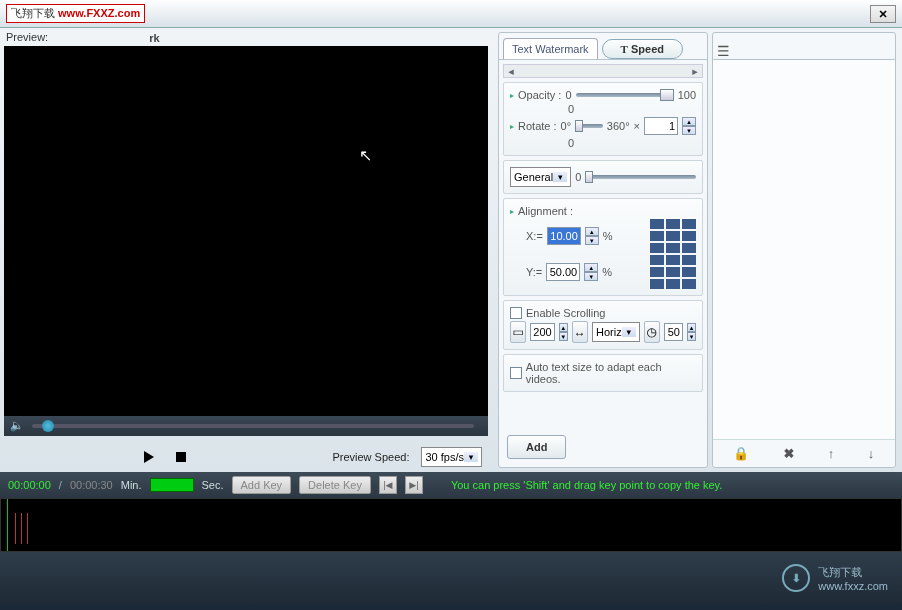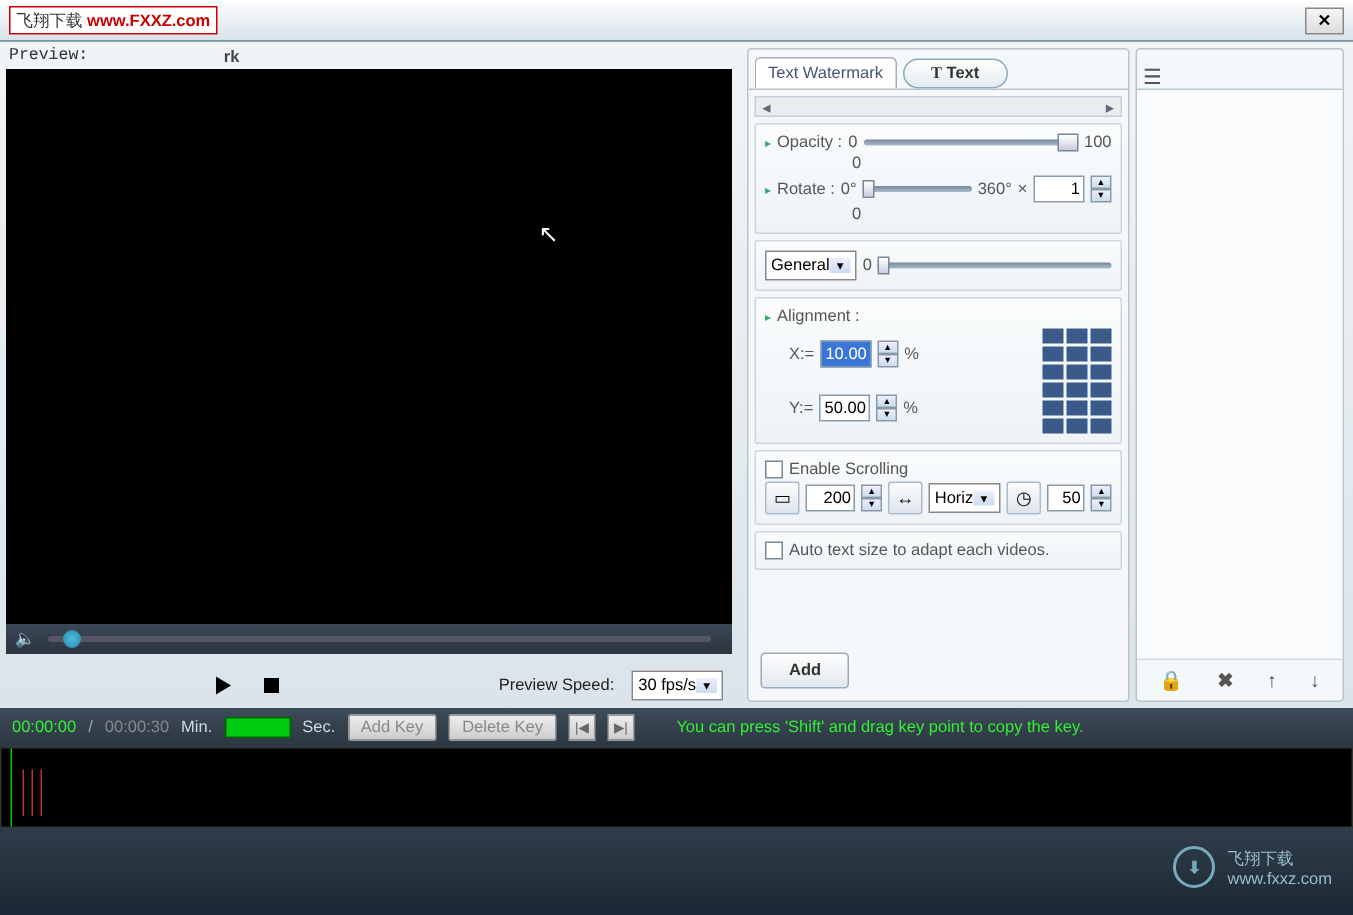--- a/index.html
+++ b/index.html
@@ -4,38 +4,38 @@
 <style>
 * { box-sizing: border-box; margin: 0; padding: 0; font-family: Tahoma, Arial, sans-serif; font-size: 11px; }
 body { background: #1a2838; width: 902px; height: 610px; overflow: hidden; position: relative; }
 .titlebar { background: linear-gradient(#fdfefe, #d8e2e9); height: 28px; display: flex; align-items: center; padding: 0 6px; border-bottom: 1px solid #8aa; }
 .titlebar .logo { background: #fff; border: 1px solid #c00; padding: 1px 4px; font-size: 10px; color: #333; }
 .titlebar .logo b { color: #c00; }
 .titlebar .title { margin-left: 4px; color: #444; font-weight: bold; margin-top: 48px; }
 .titlebar .close { margin-left: auto; width: 26px; height: 18px; background: linear-gradient(#f5f5f5,#ddd); border: 1px solid #888; text-align: center; line-height: 16px; font-weight: bold; cursor: pointer; }
 .main { display: flex; height: 444px; background: linear-gradient(#f0f4f7, #dbe4ea); }
 .left { width: 492px; display: flex; flex-direction: column; }
-.preview-label { padding: 3px 6px; color: #333; font-family: Liberation Mono, monospace; }
+.preview-label { padding: 3px 6px; color: #333; }
 .video { flex: 1; background: #000; margin: 0 4px; position: relative; }
 .cursor { position: absolute; left: 355px; top: 100px; color: #fff; font-size: 16px; }
 .volume-row { height: 20px; background: linear-gradient(#3a4754,#2a3540); display: flex; align-items: center; padding: 0 6px; margin: 0 4px; }
 .vol-icon { width: 14px; height: 14px; color: #aab; }
 .vol-track { flex: 1; height: 4px; background: #556; margin: 0 8px; position: relative; border-radius: 2px; }
 .vol-thumb { position: absolute; left: 10px; top: -4px; width: 12px; height: 12px; background: radial-gradient(#5bd,#28a); border-radius: 50%; }
 .controls-row { height: 30px; display: flex; align-items: center; padding: 0 10px; gap: 12px; margin-top: 6px; }
 .spacer { flex: 1; }
 .play-btn, .stop-btn { width: 20px; height: 16px; cursor: pointer; display: flex; align-items: center; justify-content: center; }
 .play-tri { width: 0; height: 0; border-left: 10px solid #000; border-top: 6px solid transparent; border-bottom: 6px solid transparent; }
 .stop-sq { width: 10px; height: 10px; background: #000; }
 .ps-label { color: #222; }
 .combo { background: #fff; border: 1px solid #888; padding: 1px 3px; display: flex; align-items: center; gap: 0; height: 20px; }
 .combo .arrow { width: 14px; background: linear-gradient(#eef,#cde); text-align: center; font-size: 9px; }
 .right { flex: 1; display: flex; padding: 4px 6px; gap: 4px; }
 .panel { background: #f5f8fa; border: 1px solid #b8c4cc; border-radius: 3px; display: flex; flex-direction: column; }
-.settings { width: 255px; }
+.settings { width: 210px; }
 .layers { flex: 1; }
 .tab-row { display: flex; height: 26px; align-items: flex-end; padding: 2px 4px 0; gap: 4px; }
 .tab { padding: 4px 8px; border: 1px solid #aab; border-bottom: none; border-radius: 4px 4px 0 0; background: linear-gradient(#fdfdfd,#e8eef2); cursor: pointer; color: #457; }
 .tab.active { background: #fff; }
 .font-btn { background: linear-gradient(#fdfefe,#e2ecee); border: 1px solid #8ab; border-radius: 10px; padding: 3px 18px; cursor: pointer; font-weight: bold; color: #333; }
 .font-btn span:first-child { font-family: serif; }
 .panel-body { border-top: 1px solid #b8c4cc; padding: 4px; display: flex; flex-direction: column; gap: 4px; flex: 1; overflow: hidden; }
 .textarea { background: #fff; border: 1px solid #9ab; padding: 4px; height: 54px; display: flex; }
 .textarea .txt { flex: 1; }
 .textarea .sb { width: 16px; background: #e8edf0; border-left: 1px solid #ccd; }
@@ -112,21 +112,21 @@
         <span>30 fps/s</span>
           <span class="arrow">▾</span>
       </div>
     </div>
   </div>
 
   <div class="right">
     <div class="panel settings">
       <div class="tab-row">
         <div class="tab active">Text Watermark</div>
-        <div class="font-btn"><span>T</span> <span>Text</span></div>
+        <div class="font-btn"><span>T</span> <span>Speed</span></div>
       </div>
       <div class="panel-body">
         <div class="hscroll">
             <div class="ar">◂</div>
             <div class="track"></div>
             <div class="ar">▸</div>
           </div>
 
         <div class="group">
           <div class="row">

